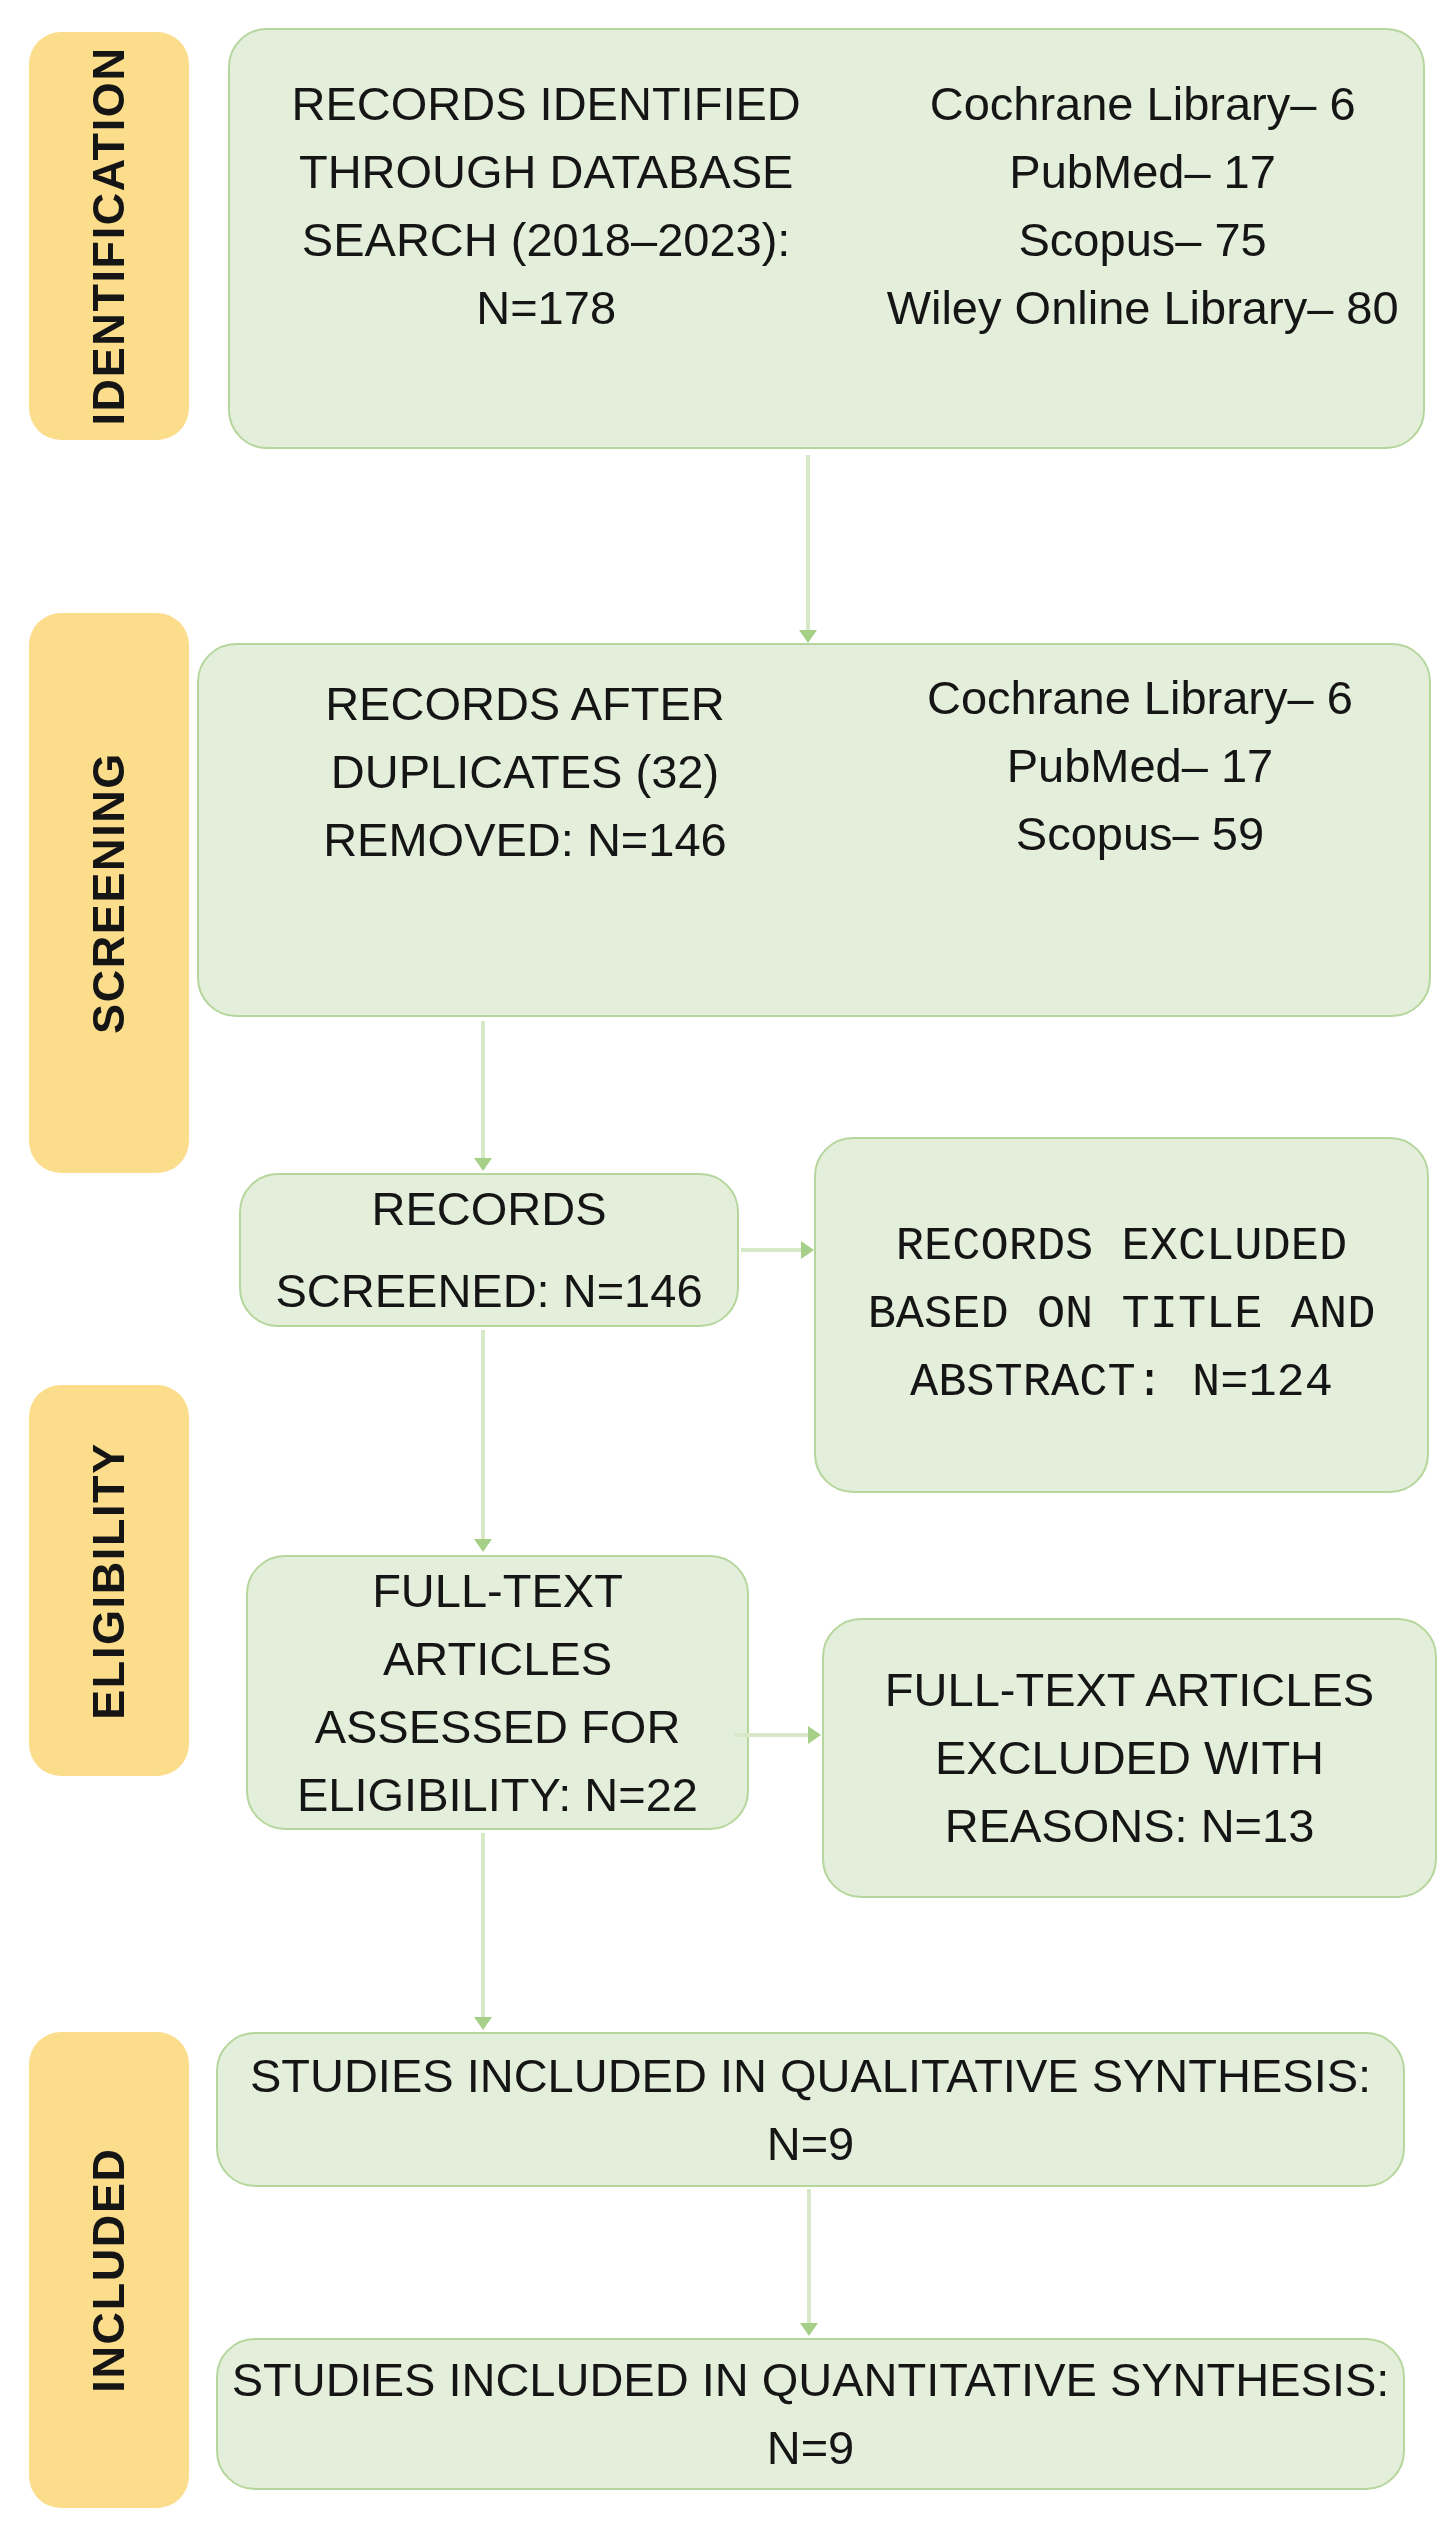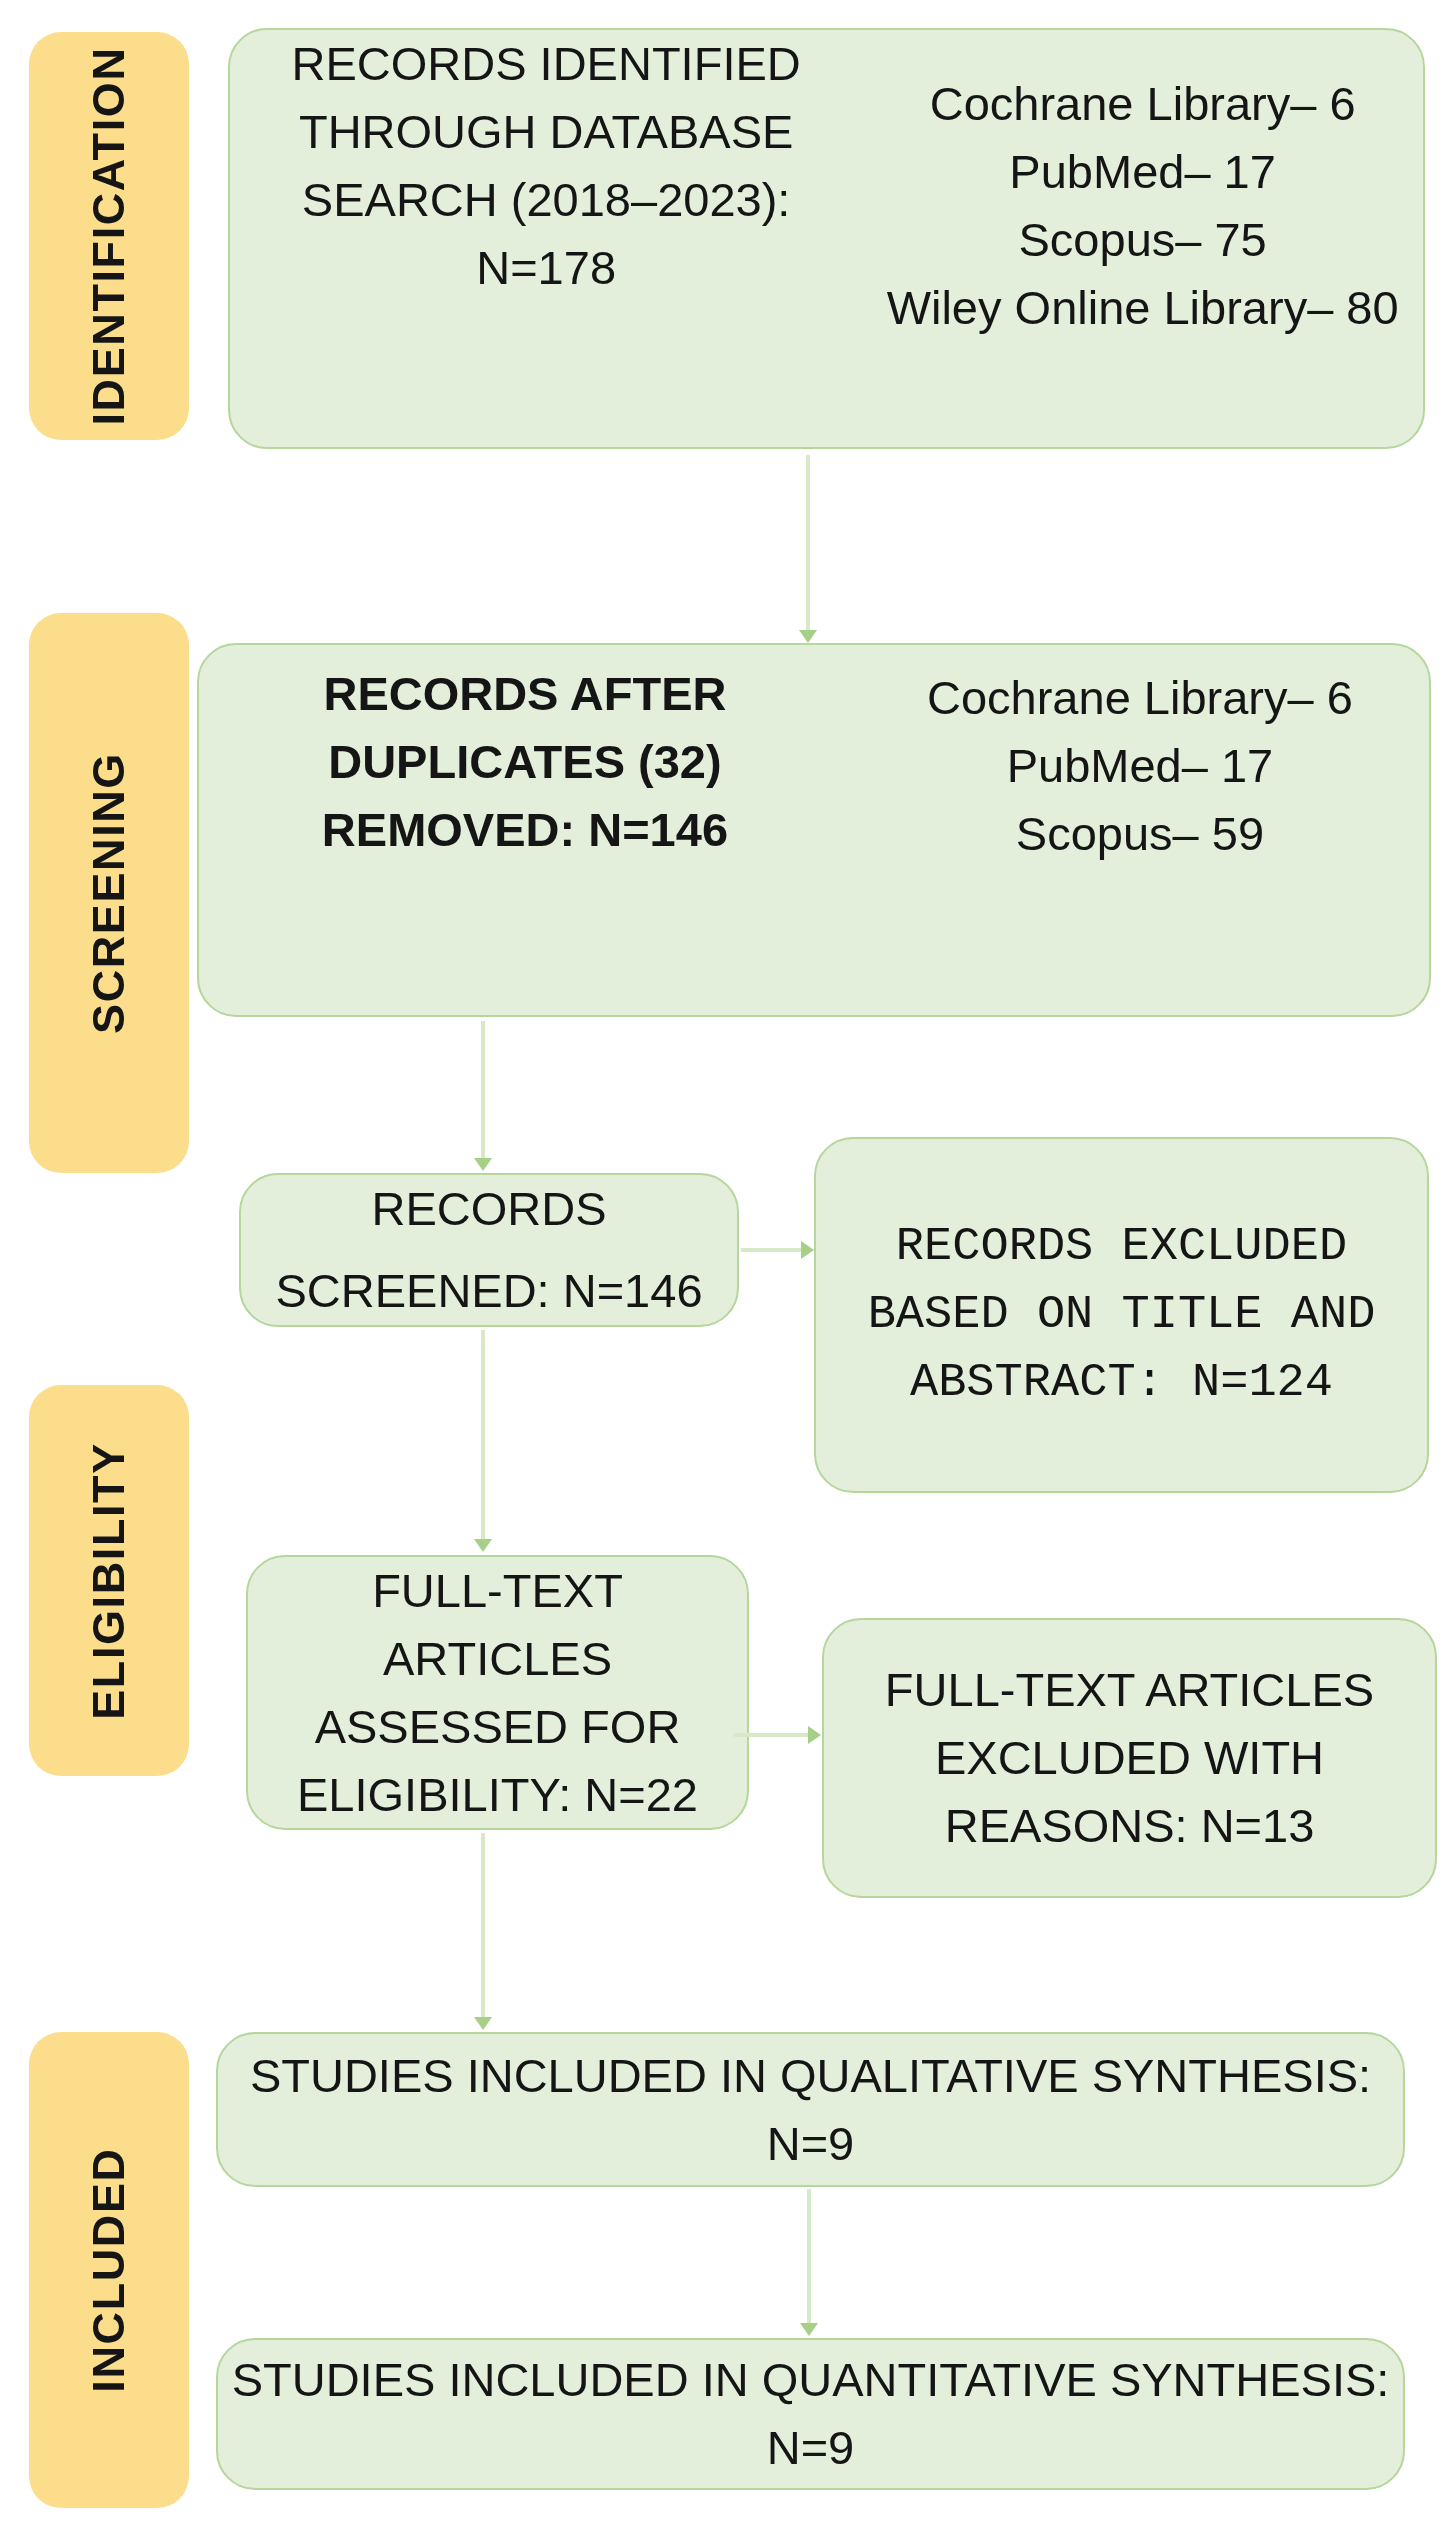--- a/index.html
+++ b/index.html
@@ -110,41 +110,41 @@
     <span class="band-label">SCREENING</span>
   </div>
   <div class="band" style="top:1385px;height:391px;">
     <span class="band-label">ELIGIBILITY</span>
   </div>
   <div class="band" style="top:2032px;height:476px;">
     <span class="band-label">INCLUDED</span>
   </div>
 
   <div class="box two-col" style="left:228px;top:28px;width:1197px;height:421px;">
-    <div class="col" style="width:53%;">
+    <div class="col" style="width:53%;padding-top:40px;">
       <div class="ln">RECORDS IDENTIFIED</div>
       <div class="ln">THROUGH DATABASE</div>
       <div class="ln">SEARCH (2018–2023):</div>
       <div class="ln">N=178</div>
     </div>
     <div class="col" style="width:47%;padding-top:40px;">
       <div class="ln">Cochrane Library– 6</div>
       <div class="ln">PubMed– 17</div>
       <div class="ln">Scopus– 75</div>
       <div class="ln">Wiley Online Library– 80</div>
     </div>
   </div>
 
   <div class="arrow-v" style="left:798px;top:455px;height:188px;">
     <i class="stem"></i>
     <i class="head"></i>
   </div>
 
   <div class="box two-col" style="left:197px;top:643px;width:1234px;height:374px;">
-    <div class="col" style="width:53%;padding-top:15px;font-weight:bold;">
+    <div class="col" style="width:53%;padding-top:25px;">
       <div class="ln">RECORDS AFTER</div>
       <div class="ln">DUPLICATES (32)</div>
       <div class="ln">REMOVED: N=146</div>
     </div>
     <div class="col" style="width:47%;padding-top:19.4px;">
       <div class="ln">Cochrane Library– 6</div>
       <div class="ln">PubMed– 17</div>
       <div class="ln">Scopus– 59</div>
     </div>
   </div>

